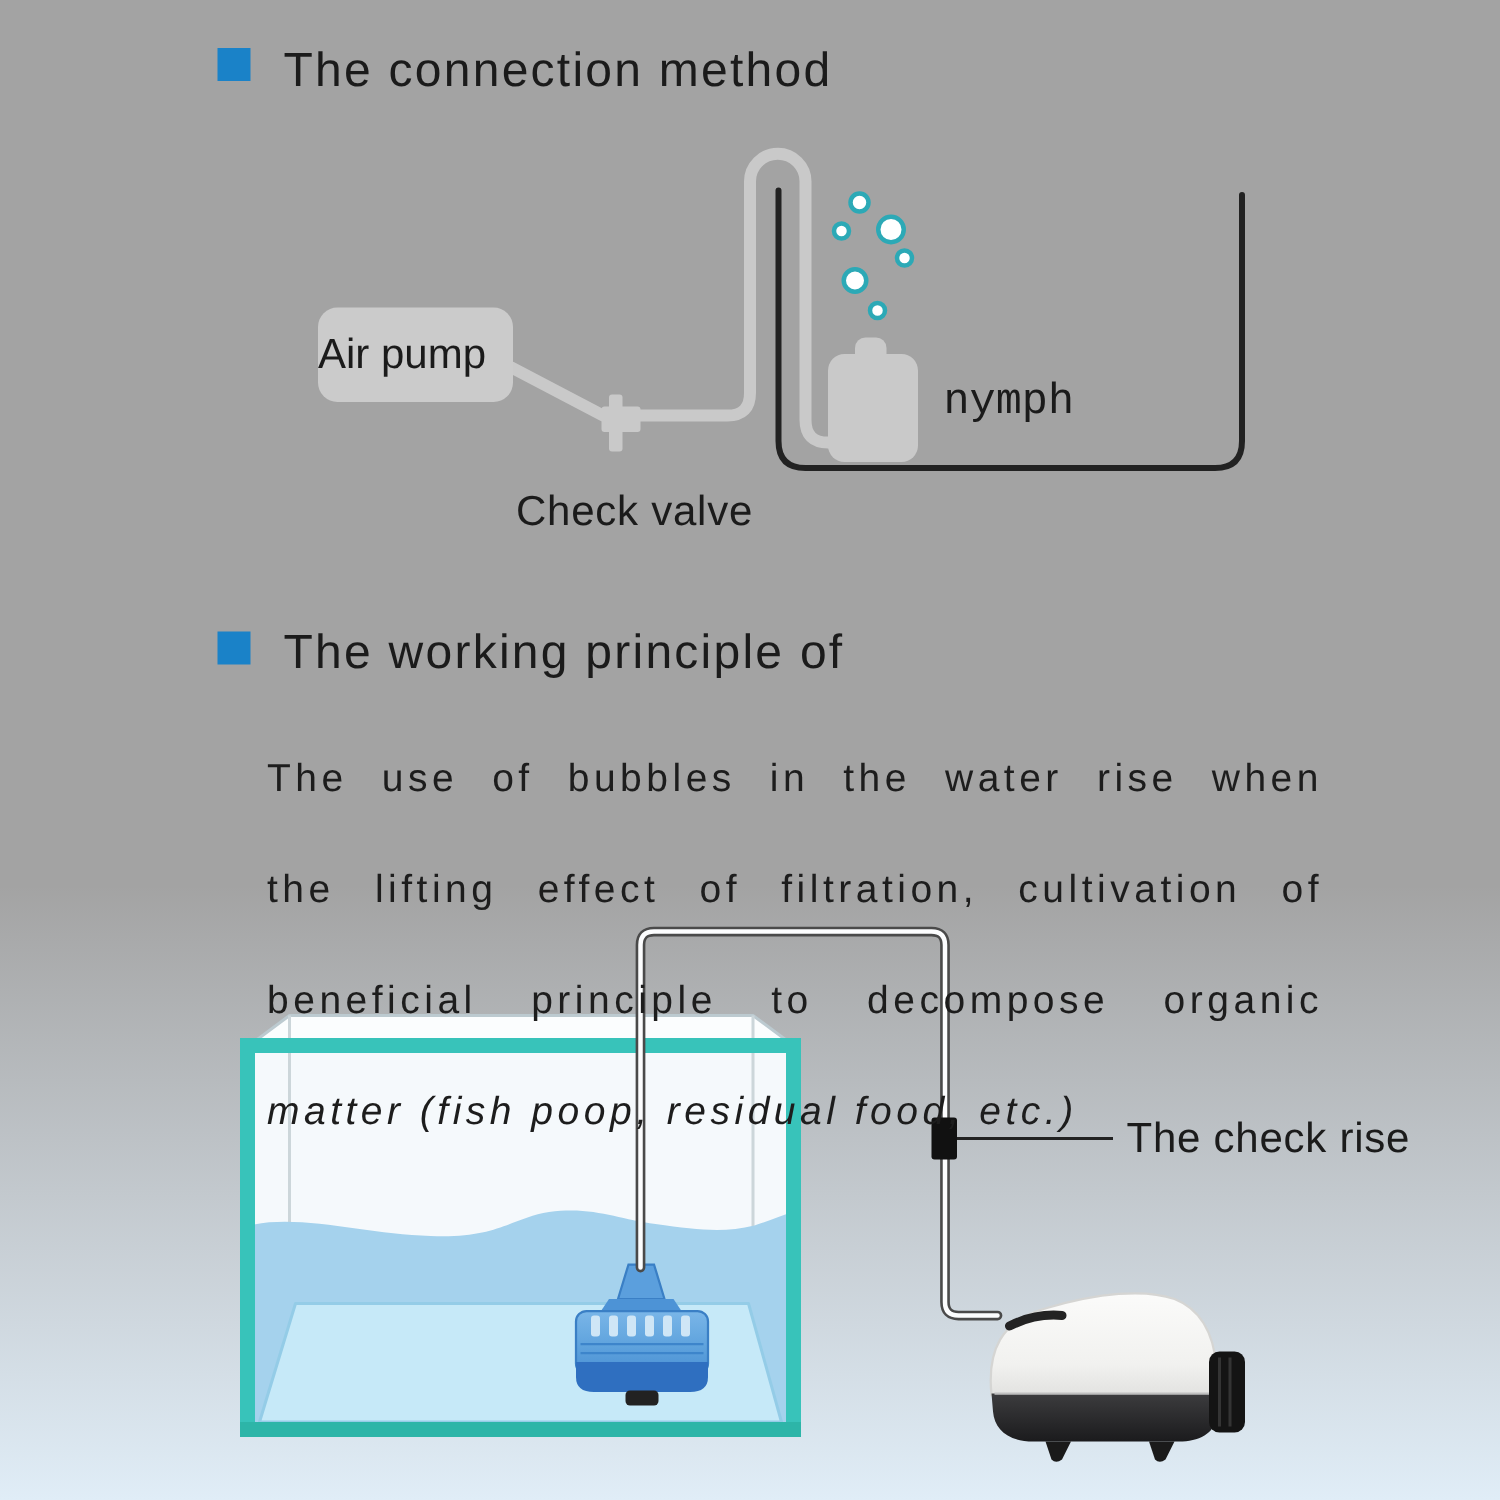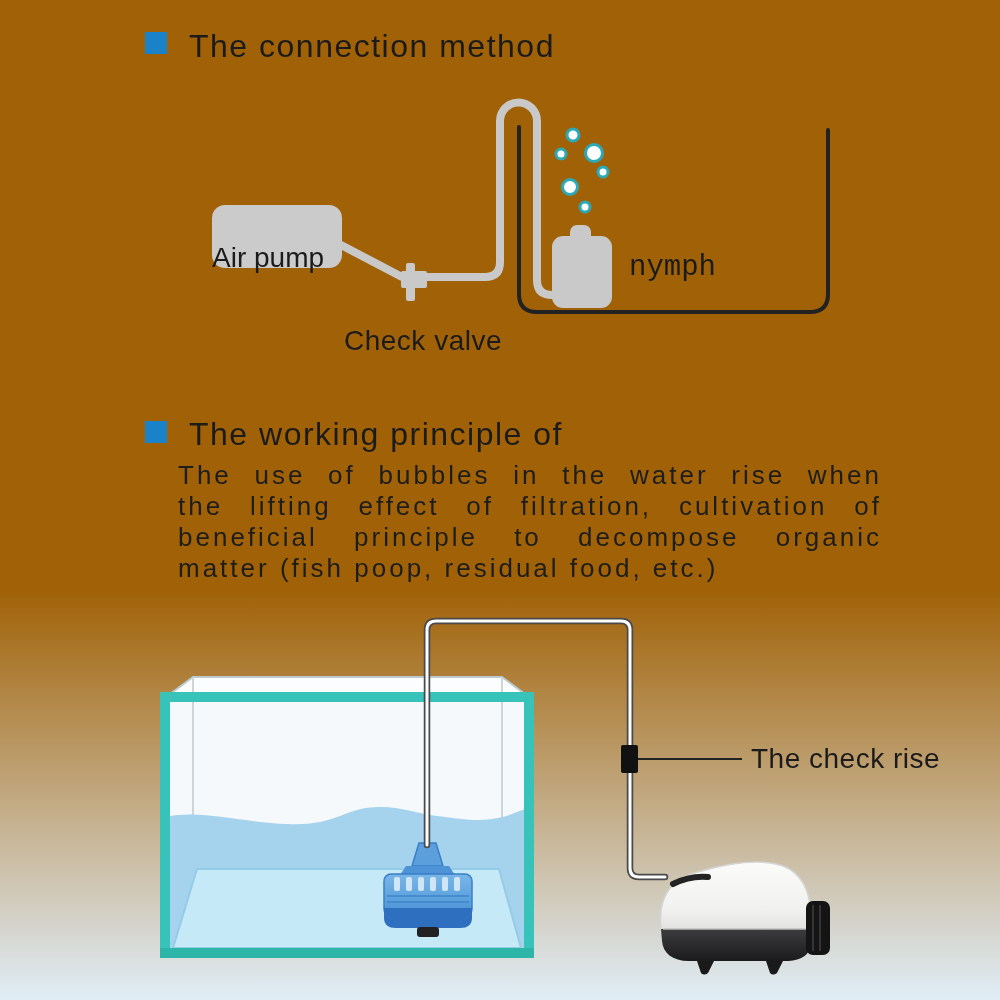--- a/index.html
+++ b/index.html
@@ -1,44 +1,44 @@
 <!DOCTYPE html>
 <html><head>
 <meta charset="utf-8">
 <style>
   html,body{margin:0;padding:0;}
   body{
     width:1000px;height:1000px;background:#ffffff;
     font-family:"Liberation Sans","DejaVu Sans",sans-serif;
     color:#1c1c1c;overflow:hidden;
   }
-  .stage{position:relative;width:1000px;height:1000px;background:#a16207;}
+  .stage{position:relative;width:1000px;height:1000px;background:#a3a3a3;}
   .bg-wash{
     position:absolute;left:0;top:590px;width:1000px;height:410px;
     background:linear-gradient(180deg, rgba(236,244,250,0) 0%, rgba(226,238,248,.55) 55%, #e0edf7 100%);
   }
   .art{position:absolute;left:0;top:0;width:1000px;height:1000px;}
   .heading{position:absolute;display:flex;align-items:flex-start;}
   .bullet{width:22px;height:22px;background:#1a82c8;flex:0 0 auto;}
   .heading-text{
     font-size:32px;line-height:34px;letter-spacing:1.5px;color:#1b1b1b;
     margin-left:22px;white-space:nowrap;
   }
   .h1{left:145px;top:29px;}
   .h1 .bullet{margin-top:3px;}
   .h2{left:145px;top:417px;}
   .h2 .bullet{margin-top:4px;}
   .para{
     position:absolute;left:178px;top:460px;width:704px;
     font-size:26px;line-height:31px;letter-spacing:3px;color:#1d1d1d;
   }
-  .para .line{text-align:justify;text-align-last:justify;white-space:nowrap;}
-  .para .line.last{text-align:left;text-align-last:left;}
+  .para .line{text-align:justify;text-align-last:justify;white-space:nowrap;margin-top:43px;}
+  .para .line.last{text-align:left;text-align-last:left;font-style:italic;}
   .dlabel{position:absolute;font-size:28px;color:#1b1b1b;white-space:nowrap;}
-  .lbl-airpump{left:212px;top:220px;width:106px;text-align:center;margin-top:22px;}
+  .lbl-airpump{left:212px;top:220px;width:106px;text-align:center;}
   .lbl-checkvalve{left:344px;top:301px;letter-spacing:.5px;margin-top:24px;}
   .lbl-nymph{left:629px;top:251px;font-size:29px;font-family:Liberation Mono, monospace;}
   .lbl-thecheckvalve{left:751px;top:743px;letter-spacing:.5px;}
 </style>
 </head>
 <body>
 
 <div class="stage">
 
   <div class="bg-wash"></div>

